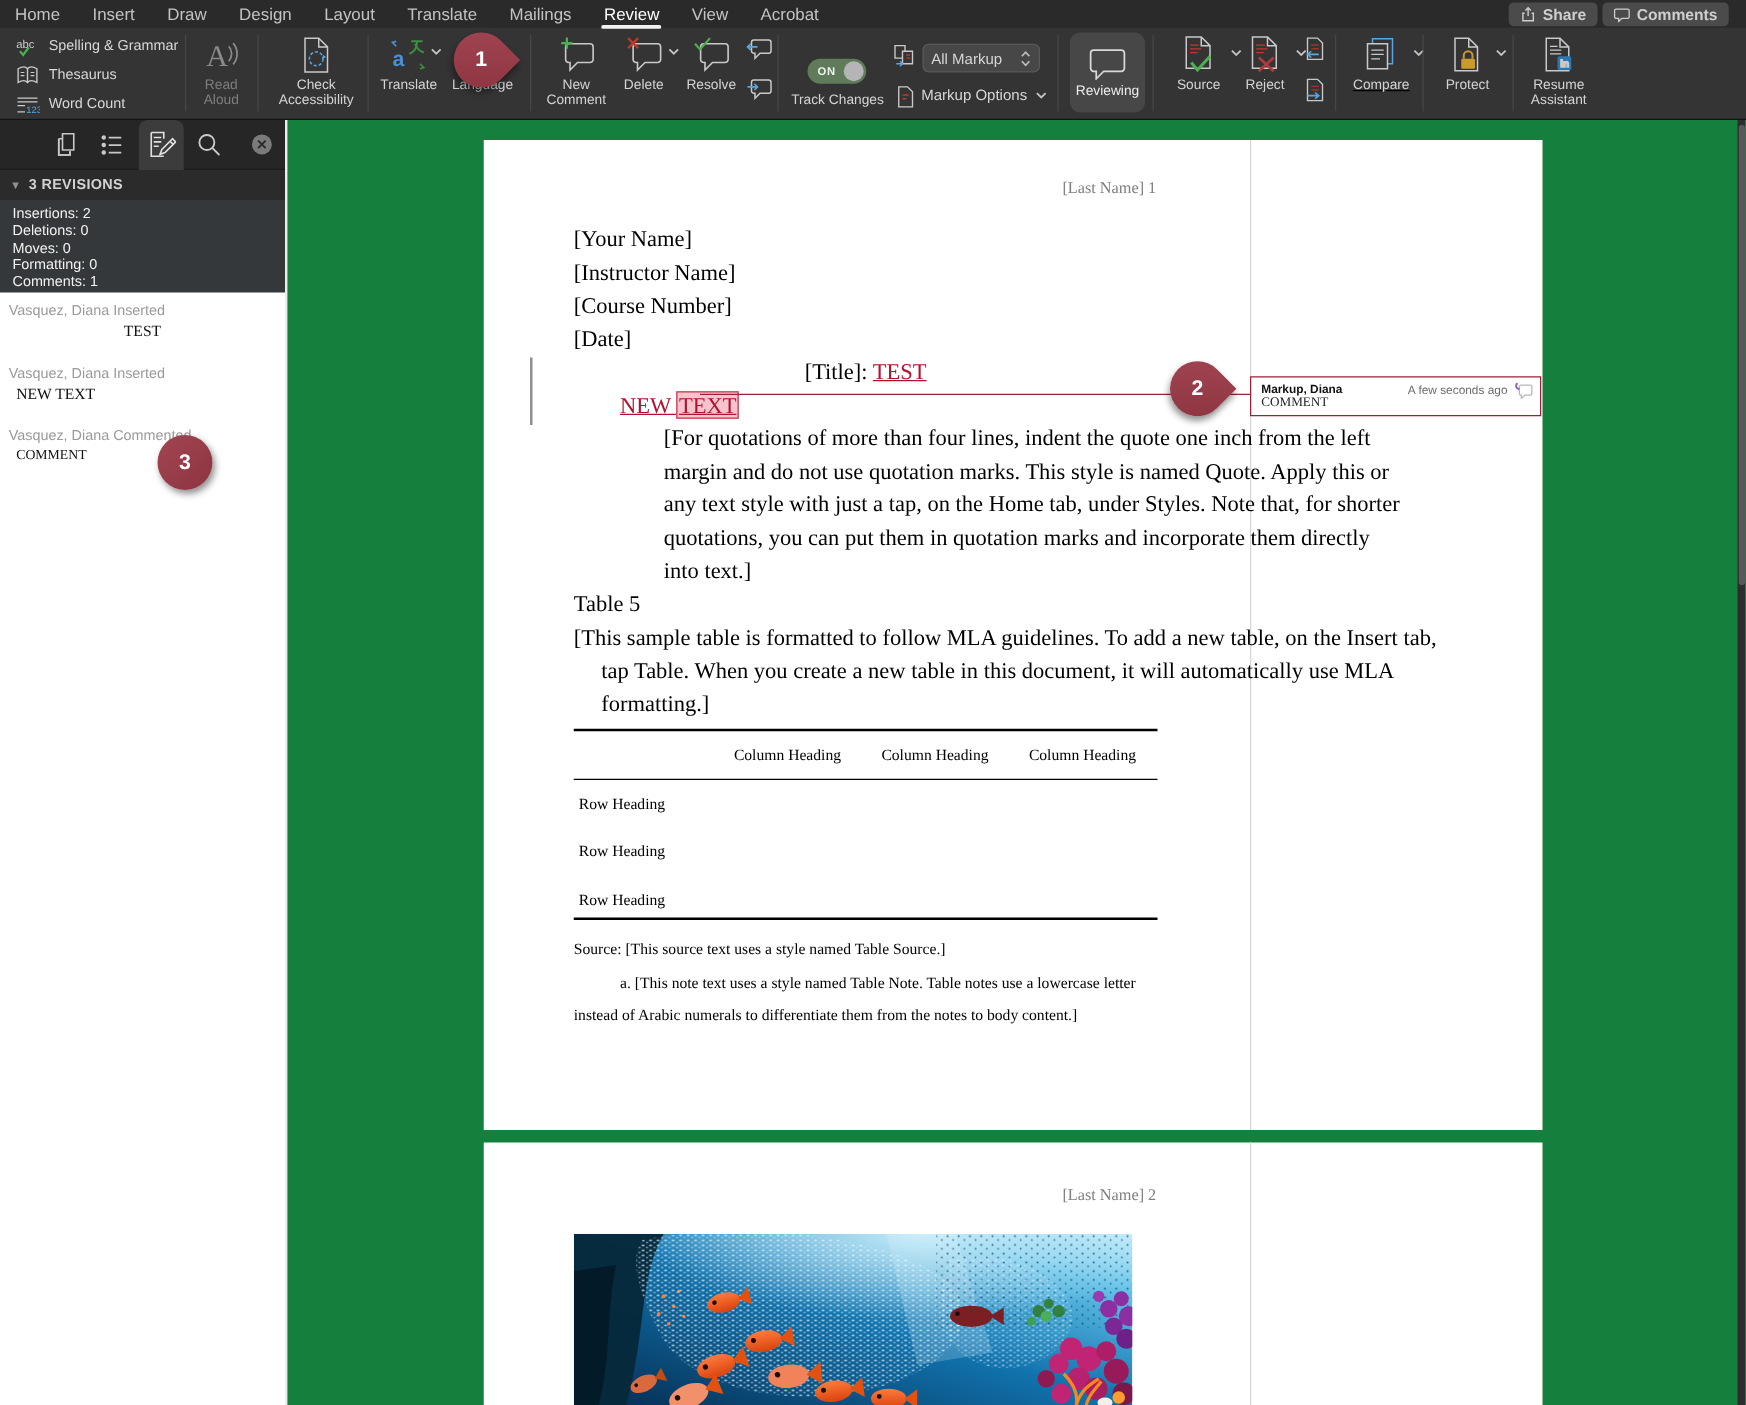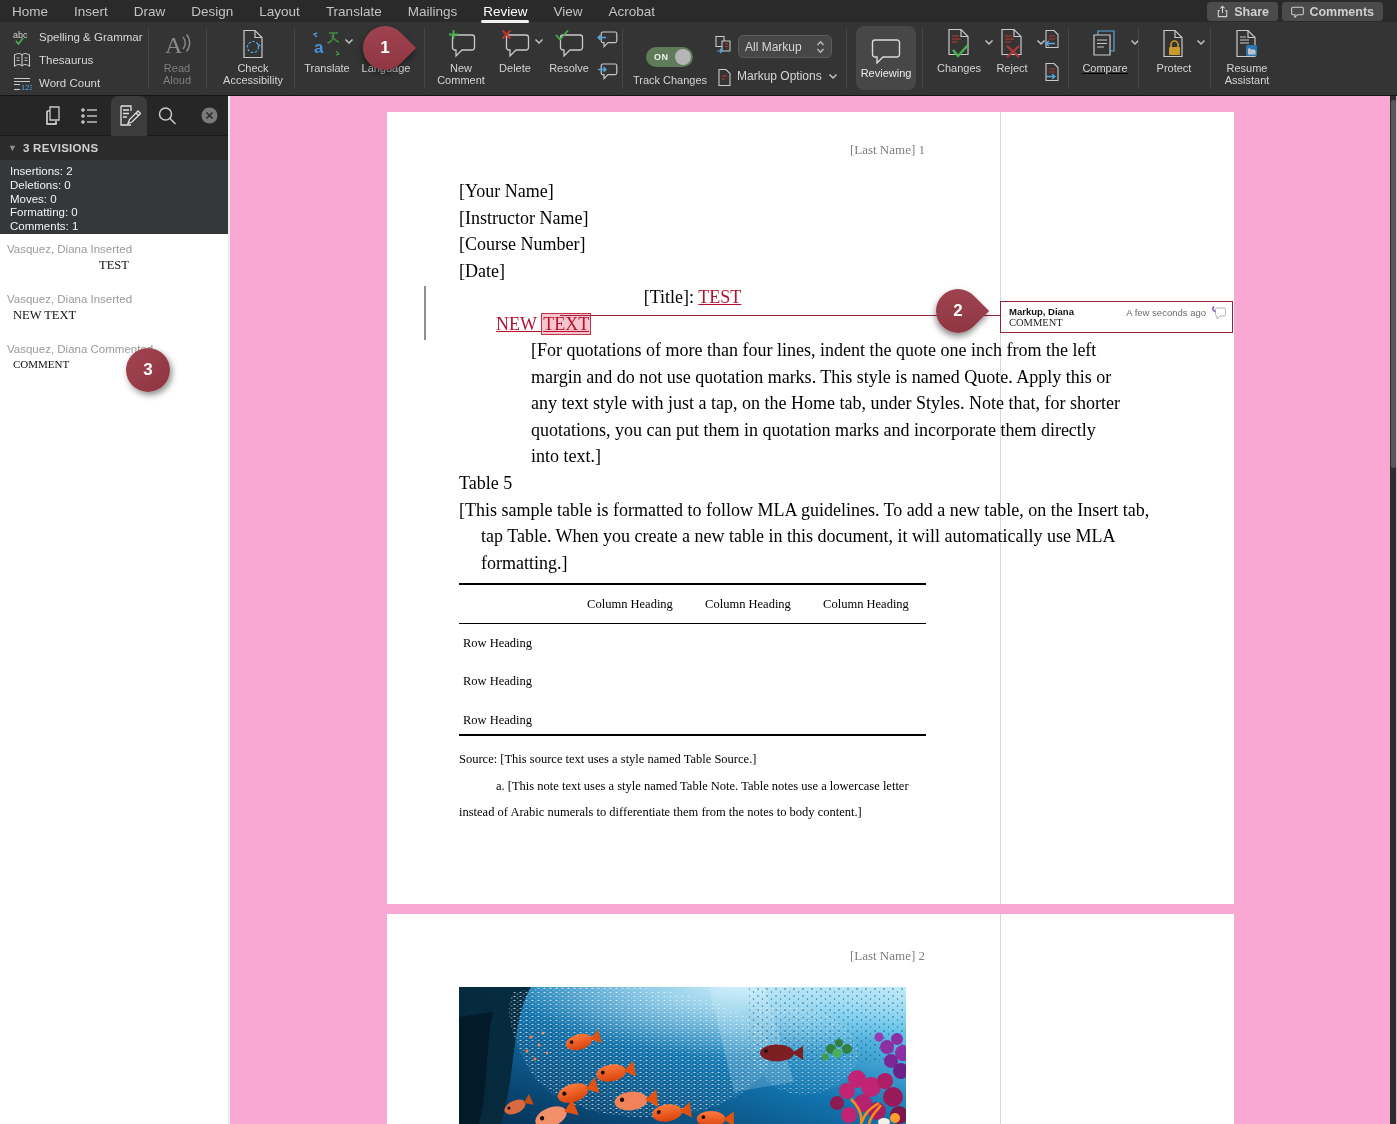--- a/index.html
+++ b/index.html
@@ -59,21 +59,21 @@
   .sb-stats { position:absolute; left:0; top:64px; width:100%; height:74px; background:#35383a;
              padding:5px 0 0 10px; }
   .sb-stats div { color:#f2f2f2; font-size:11.5px; line-height:13.8px; }
   .rev-list { position:absolute; left:0; top:138px; width:100%; }
   .rev-meta { color:#9a9a9a; font-size:11.5px; padding-left:7px; white-space:nowrap; }
   .rev-text { font-family:"Liberation Serif", serif; color:#111; font-size:12.5px; padding-left:13px; white-space:nowrap; }
   .rev-text.center { text-align:center; padding-left:0; }
   .rev-entry { margin-top:9px; }
   .rev-entry .gap { height:3px; }
 
-  .docarea { position:absolute; left:230px; top:96px; right:0; bottom:0; background:#f9a8d4; }
+  .docarea { position:absolute; left:230px; top:96px; right:0; bottom:0; background:#15803d; }
   .page { position:absolute; left:157px; width:847px; background:#ffffff; }
   .page-edge { position:absolute; top:0; bottom:0; left:613px; width:1px; background:#d8d8d8; }
   .pg1 { top:16px; height:792px; }
   .pg2 { top:818px; height:210px; }
   .mla-hdr { position:absolute; top:30px; left:0; width:613px; text-align:right; padding-right:75px;
              font-family:"Liberation Serif", serif; font-size:13px; color:#7f7f7f; }
   .mla-flow { position:absolute; left:72px; top:66px; width:467px; font-family:"Liberation Serif", serif;
              font-size:18px; color:#000; }
   .mla-flow .ln { line-height:26.55px; height:26.55px; white-space:nowrap; }
   .ln.center { text-align:center; }
@@ -312,21 +312,21 @@
 
   <div class="rib-btn" style="left:934px; width:50px;">
     <div class="ic">
       <svg width="28" height="32" viewBox="0 0 28 32" fill="none" stroke="#c9c9c9" stroke-width="1.2">
         <path d="M4 1.5 h12 l7 7 v18 h-19 z"></path>
           <path d="M16 1.5 v7 h7"></path>
         <path d="M7 8 h7 M7 11 h9 M7 14 h6" stroke="#c0392b" stroke-width="1"></path>
         <path d="M8 22 l5 6 l10 -11" stroke="#4caf50" stroke-width="2.4"></path>
       </svg>
     </div>
-    <div class="lb">Changes</div>
+    <div class="lb">Source</div>
   </div>
   <svg class="chev" style="position:absolute;left:984px;top:17px;" width="10" height="7" viewBox="0 0 10 7">
       <path d="M1.5 1.5 L5 5 L8.5 1.5" fill="none" stroke="#c2c2c2" stroke-width="1.5"></path>
     </svg>
   <div class="rib-btn" style="left:988px; width:48px;">
     <div class="ic">
       <svg width="28" height="32" viewBox="0 0 28 32" fill="none" stroke="#c9c9c9" stroke-width="1.2">
         <path d="M4 1.5 h12 l7 7 v18 h-19 z"></path>
           <path d="M16 1.5 v7 h7"></path>
         <path d="M7 8 h7 M7 11 h9 M7 14 h6" stroke="#c0392b" stroke-width="1"></path>

